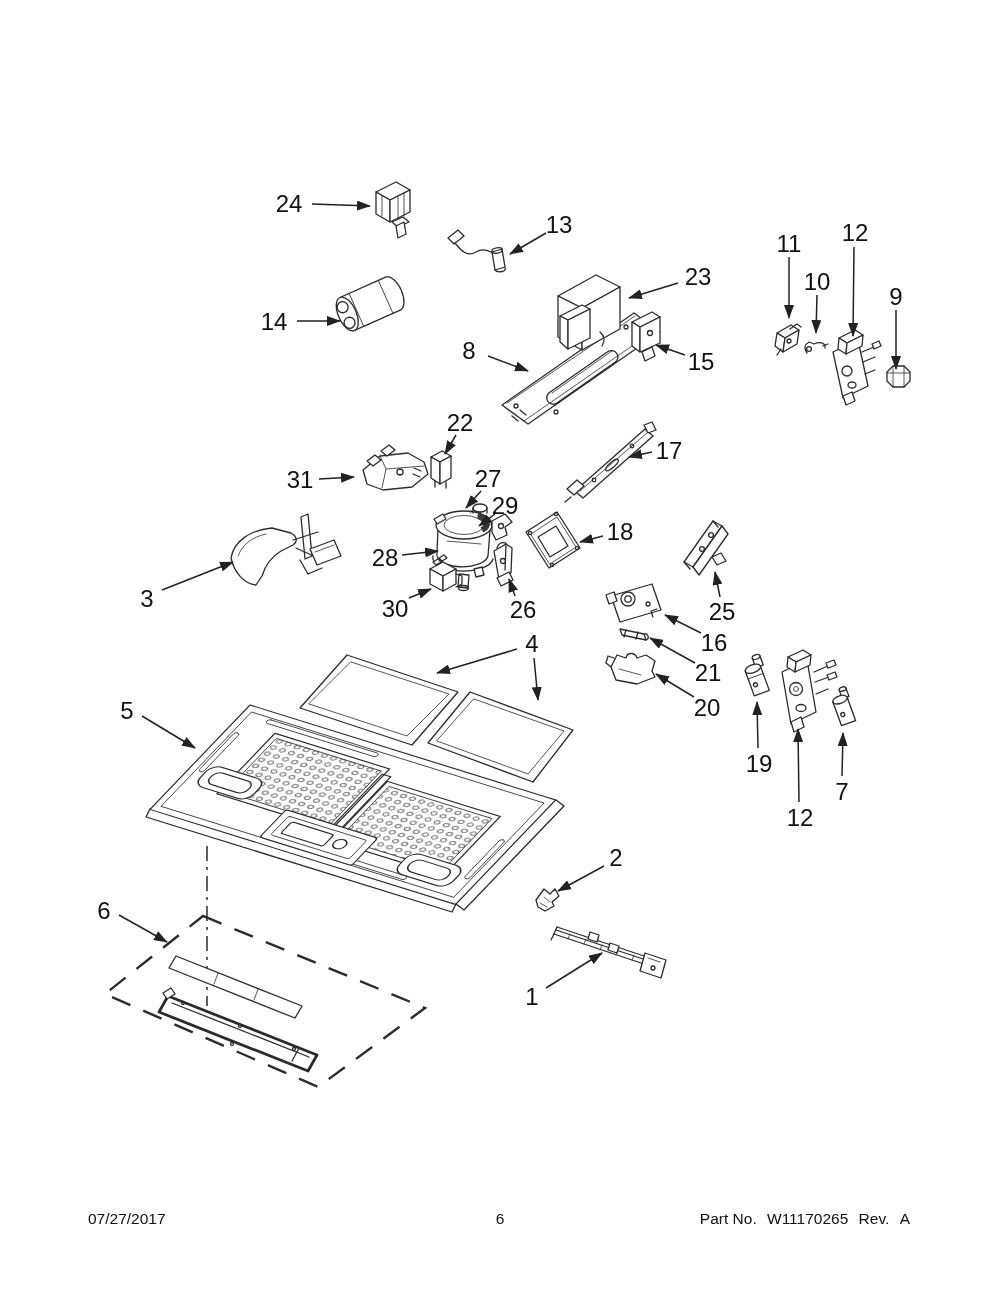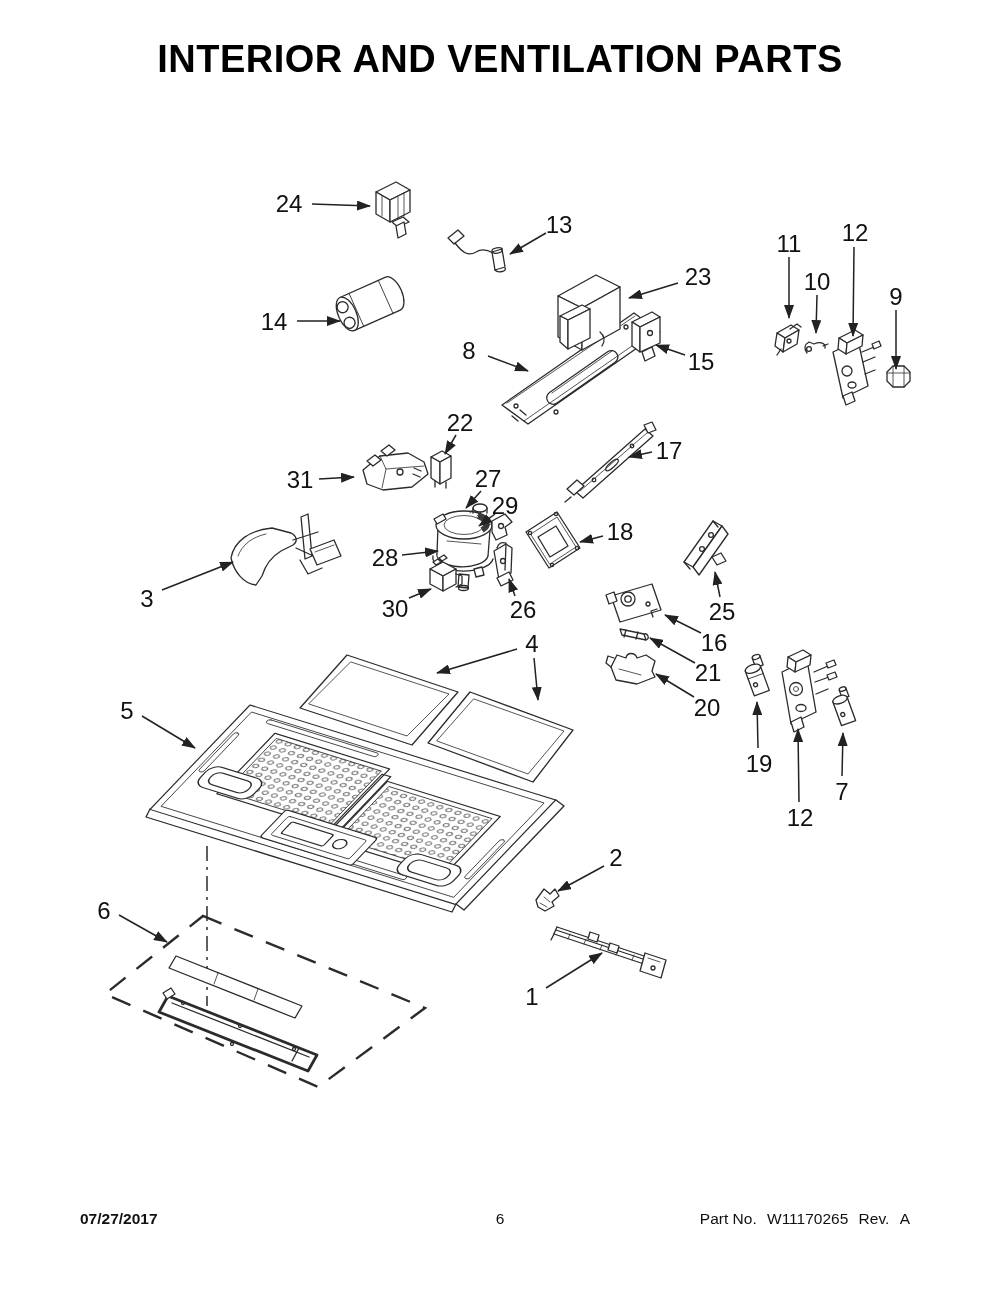--- a/index.html
+++ b/index.html
@@ -11,31 +11,30 @@
   .ln{fill:none;stroke:#2b2b2b;stroke-width:1.3;stroke-linejoin:round;stroke-linecap:round;}
   .fc{fill:#ffffff;stroke:#2b2b2b;stroke-width:1.3;stroke-linejoin:round;}
   .thin{stroke-width:.8;}
   .dash{fill:none;stroke:#2b2b2b;stroke-width:2.4;stroke-dasharray:20,14;stroke-linecap:butt;}
   .dashdot{fill:none;stroke:#2b2b2b;stroke-width:1.5;stroke-dasharray:15,6,3,6;}
   .hvy{stroke-width:2.8;}
   .callout-label{font-family:"Liberation Sans",sans-serif;font-size:24px;fill:#111;
                  text-anchor:middle;dominant-baseline:central;}
   .callout-arrow{stroke:#222;stroke-width:1.5;fill:none;}
   .footer{position:absolute;top:1210px;left:0;width:100%;font-size:15.5px;color:#111;}
-  .f-date{position:absolute;left:80px;top:0;font-weight:bold;}
+  .f-date{position:absolute;left:88px;top:0;}
   .f-page{position:absolute;left:0;top:0;width:100%;text-align:center;}
   .f-part{position:absolute;right:90px;top:0;text-align:left;}
   .f-part span{margin-left:6px;}
 </style>
 </head>
 <body>
 
 <div class="page">
 
-  <h1 class="title">INTERIOR AND VENTILATION PARTS</h1>
 
   <svg class="diagram" width="1000" height="1294" viewBox="0 0 1000 1294" xmlns="http://www.w3.org/2000/svg">
     <defs>
       <marker id="ah" viewBox="0 0 14 10" refX="13" refY="5" markerWidth="14" markerHeight="10" markerUnits="userSpaceOnUse" orient="auto">
         <path d="M0,0 L14,5 L0,10 Z" fill="#222"></path>
       </marker>
       <pattern id="perf" width="9.5" height="8.5" patternUnits="userSpaceOnUse">
         <ellipse cx="4.2" cy="3.8" rx="2.7" ry="2.2" fill="none" stroke="#2b2b2b" stroke-width=".85"></ellipse>
       </pattern>
     </defs>

